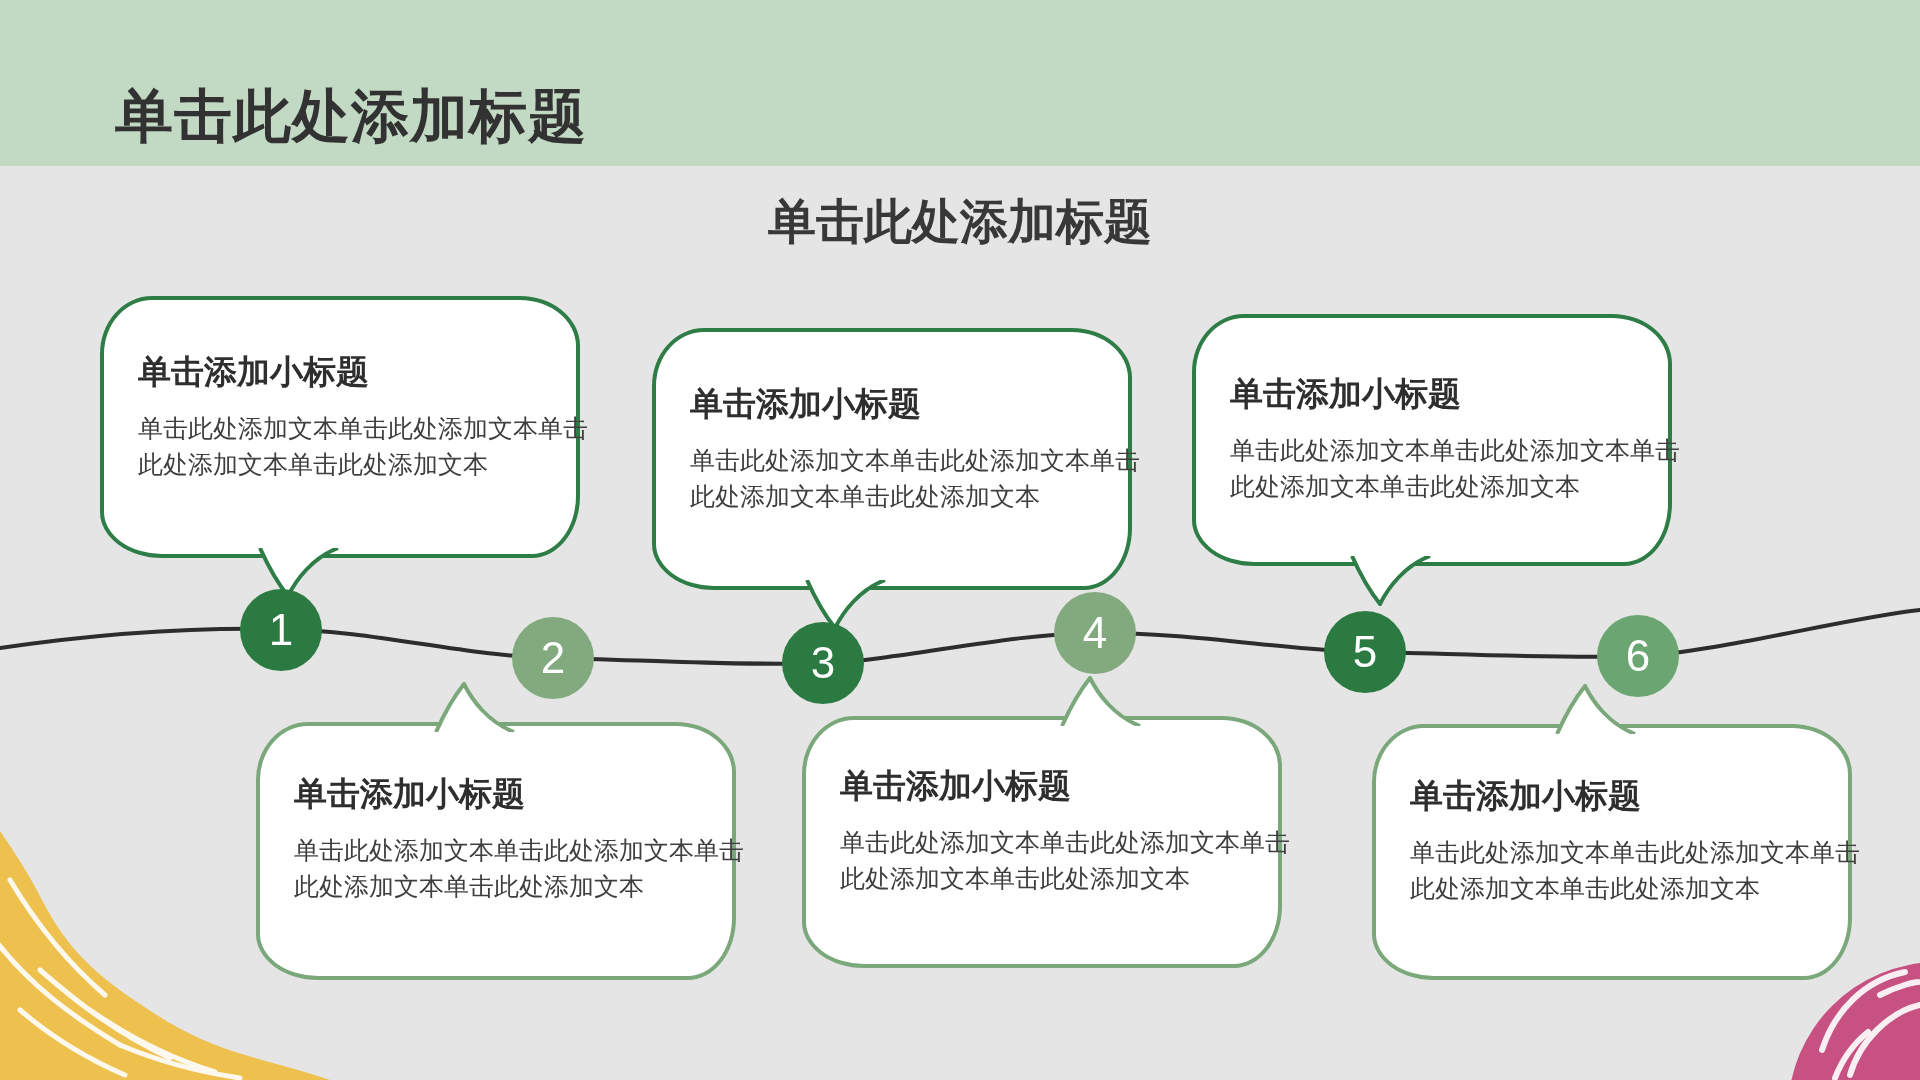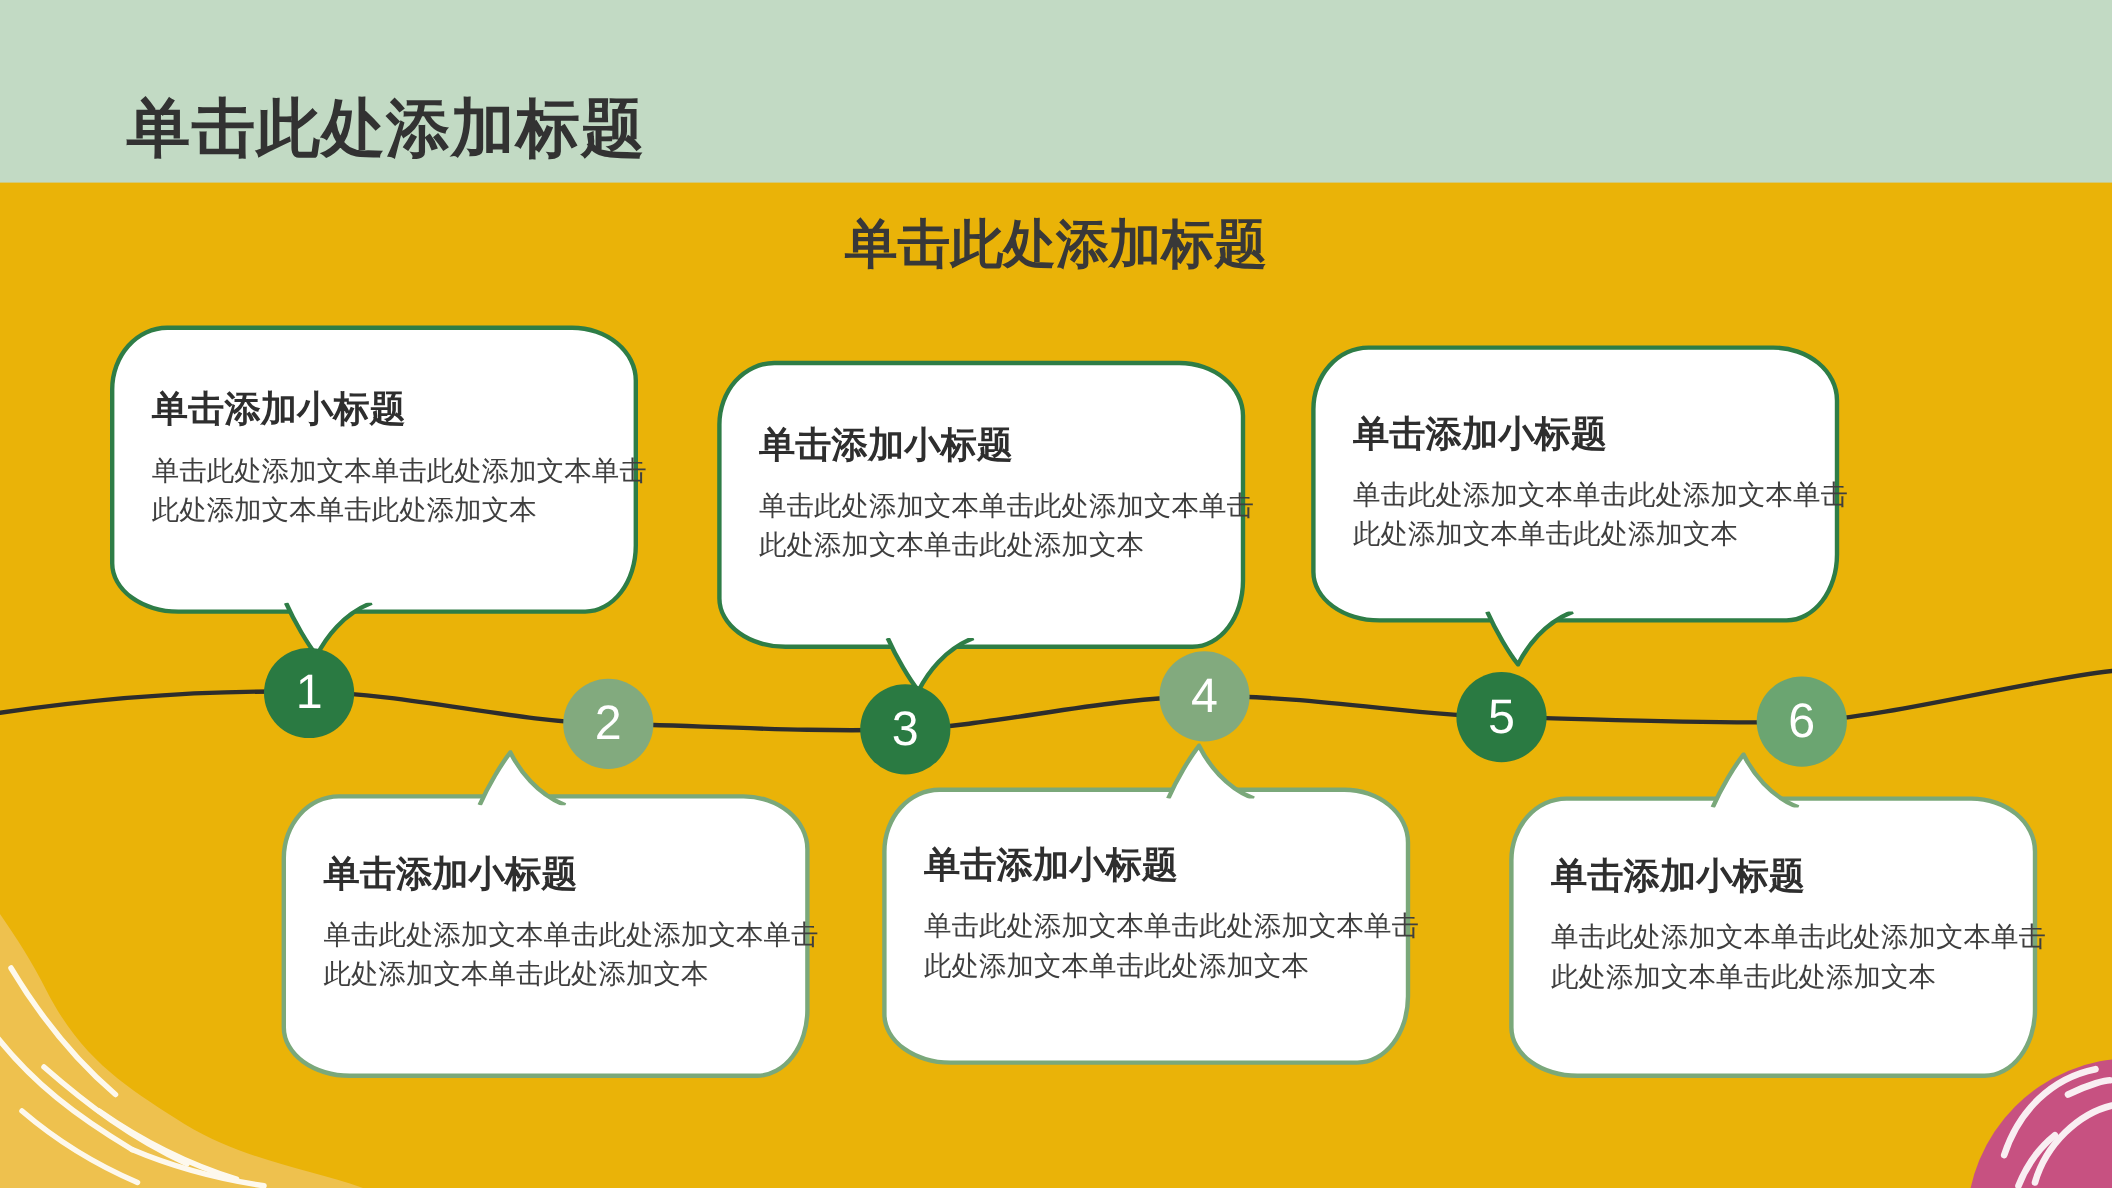--- a/index.html
+++ b/index.html
@@ -1,16 +1,16 @@
 <!DOCTYPE html>
 <html><head>
 <meta charset="utf-8">
 <style>
   html,body{margin:0;padding:0;background:#888;}
-  .slide{position:relative;width:1920px;height:1080px;background:#eab308;overflow:hidden;
+  .slide{position:relative;width:1920px;height:1080px;background:#e5e5e5;overflow:hidden;
          font-family:"Liberation Sans","DejaVu Sans",sans-serif;}
   
   .hdr{position:absolute;left:0;top:0;width:1920px;height:166px;}
   .hdr h1{position:absolute;left:115px;top:78px;margin:0;font-size:58px;font-weight:bold;color:#323232;letter-spacing:1px;}
   
   .subtitle{position:absolute;left:0;top:190px;width:1920px;text-align:center;margin:0;
             font-size:48px;font-weight:bold;color:#383838;}
   
   .lay{position:absolute;left:0;top:0;width:1920px;height:1080px;pointer-events:none;}
   

